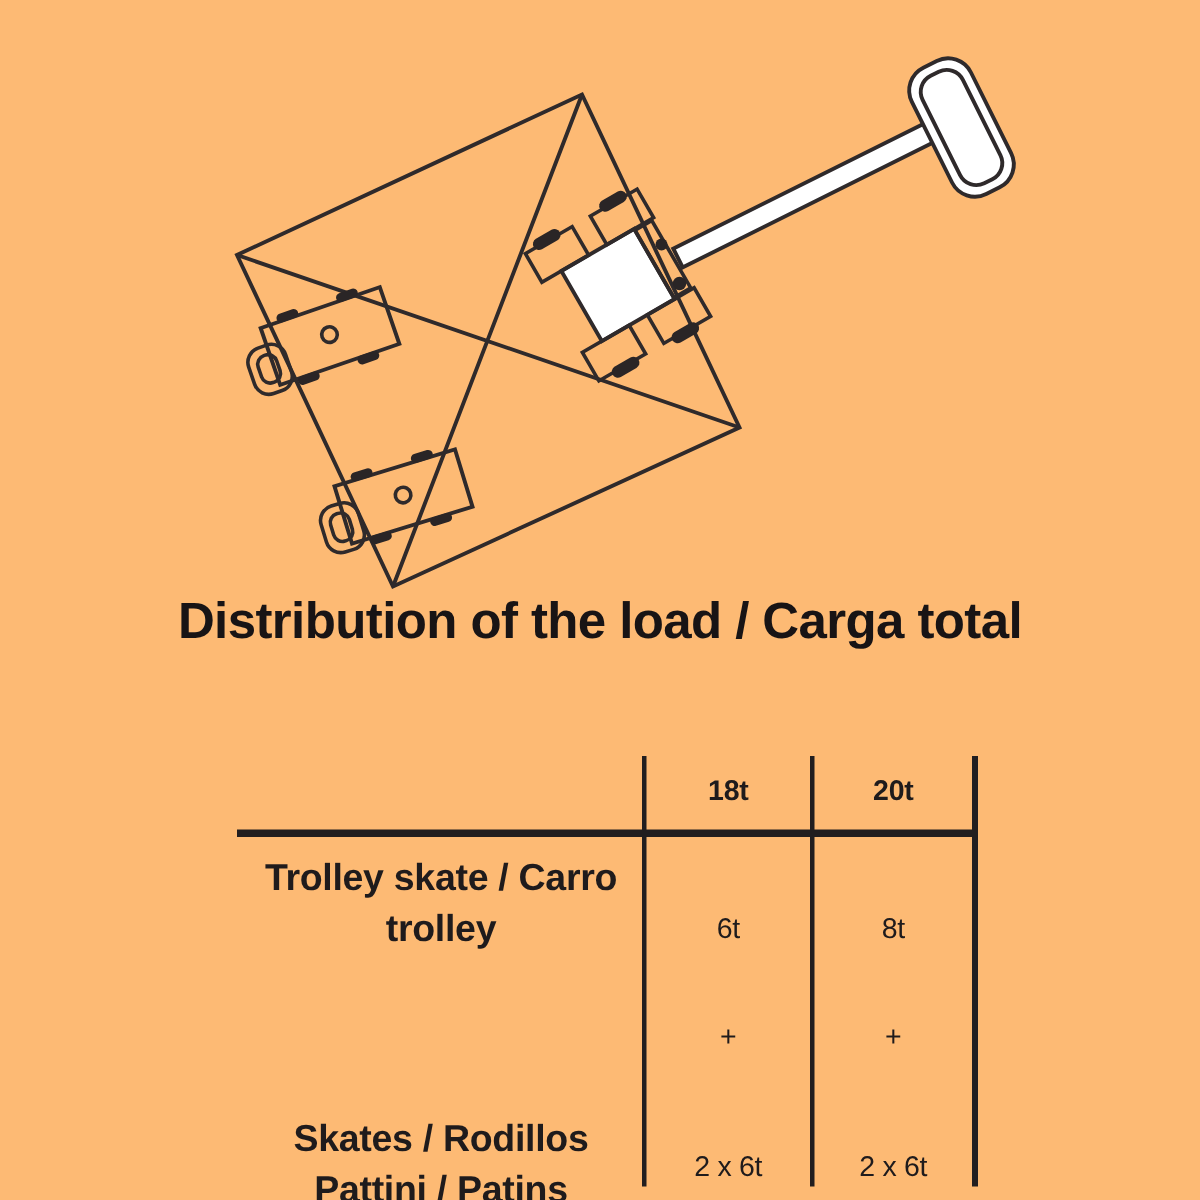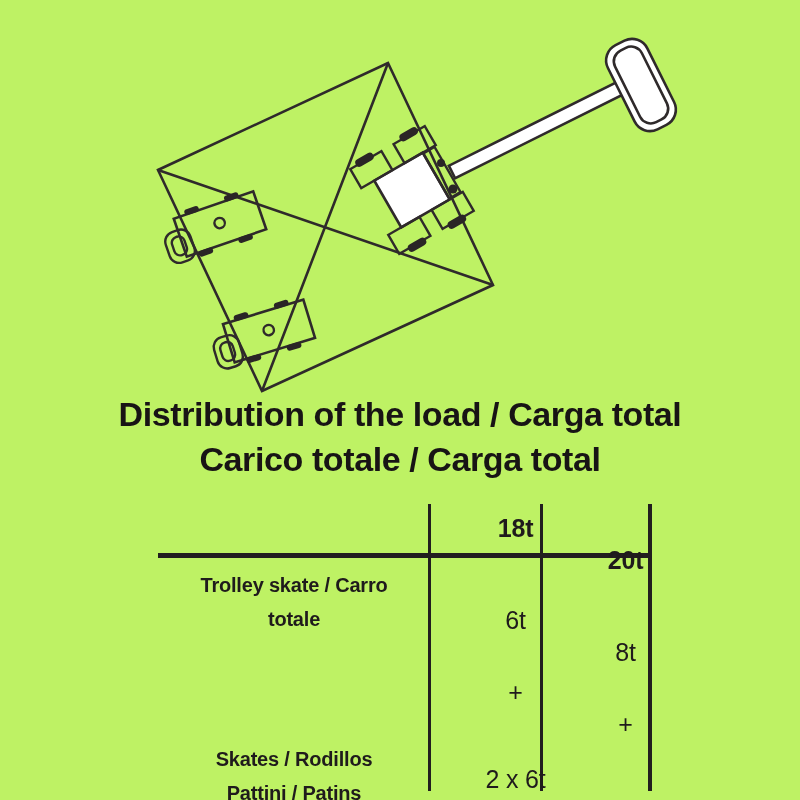--- a/index.html
+++ b/index.html
@@ -4,21 +4,21 @@
 <style>
   html, body {
     margin: 0;
     padding: 0;
     background: #ffffff;
   }
   .page {
     position: relative;
     width: 800px;
     height: 800px;
-    background: #bef264;
+    background: #fdba74;
     overflow: hidden;
     font-family: "Liberation Sans", "DejaVu Sans", sans-serif;
     color: #1f1b1c;
   }
   .illustration {
     position: absolute;
     top: 0;
     left: 0;
   }
   .title-block {
@@ -38,37 +38,36 @@
   .tline { position: absolute; background: #221e1f; }
   .vline1 { left: 428px; top: 504px; width: 3px;  height: 287px; }
   .vline2 { left: 540px; top: 504px; width: 3px;  height: 287px; }
   .vline3 { left: 648px; top: 504px; width: 4px;  height: 287px; }
   .hline  { left: 158px; top: 553px; width: 494px; height: 5px; }
   .cell {
     position: absolute;
     display: flex;
     align-items: center;
     justify-content: center;
-    font-size: 25px;
+    font-size: 19px;
     letter-spacing: -0.2px;
-    padding-left: 30px;
   }
   .cell.bold { font-weight: bold; }
   .col1 { left: 431px; width: 109px; }
-  .col2 { left: 543px; width: 105px; margin-top: 32px; }
+  .col2 { left: 543px; width: 105px; }
   .hdr   { top: 509px; height: 38px; }
   .val1  { top: 601px; height: 38px; text-align: center; }
   .plusr { top: 673px; height: 38px; }
   .val2  { top: 760px; height: 38px; }
   .label-cell {
     position: absolute;
     left: 158px;
     width: 272px;
     text-align: center;
-    font-size: 20px;
+    font-size: 25px;
     font-weight: bold;
     line-height: 34px;
     letter-spacing: -0.2px;
   }
   .label1 { top: 568px; }
   .label2 { top: 742px; }
 </style>
 </head>
 <body>
 
@@ -138,35 +137,34 @@
           <rect x="12" y="-25" width="15" height="6" rx="3"></rect>
           <rect x="-30" y="19" width="15" height="6" rx="3"></rect>
           <rect x="12" y="19" width="15" height="6" rx="3"></rect>
         </g>
       </g>
     </g>
   </svg>
 
   <div class="title-block">
     <div>Distribution of the load / Carga total</div>
-    <div>Carico totale / Carga total</div>
   </div>
 
   <div class="load-table">
     <div class="tline vline1"></div>
     <div class="tline vline2"></div>
     <div class="tline vline3"></div>
     <div class="tline hline"></div>
 
     <div class="cell bold col1 hdr">18t</div>
     <div class="cell bold col2 hdr">20t</div>
 
     <div class="label-cell label1">
       <div>Trolley skate / Carro</div>
-      <div>totale</div>
+      <div>trolley</div>
     </div>
 
     <div class="cell col1 val1">6t</div>
     <div class="cell col2 val1">8t</div>
 
     <div class="cell col1 plusr">+</div>
     <div class="cell col2 plusr">+</div>
 
     <div class="label-cell label2">
       <div>Skates / Rodillos</div>

